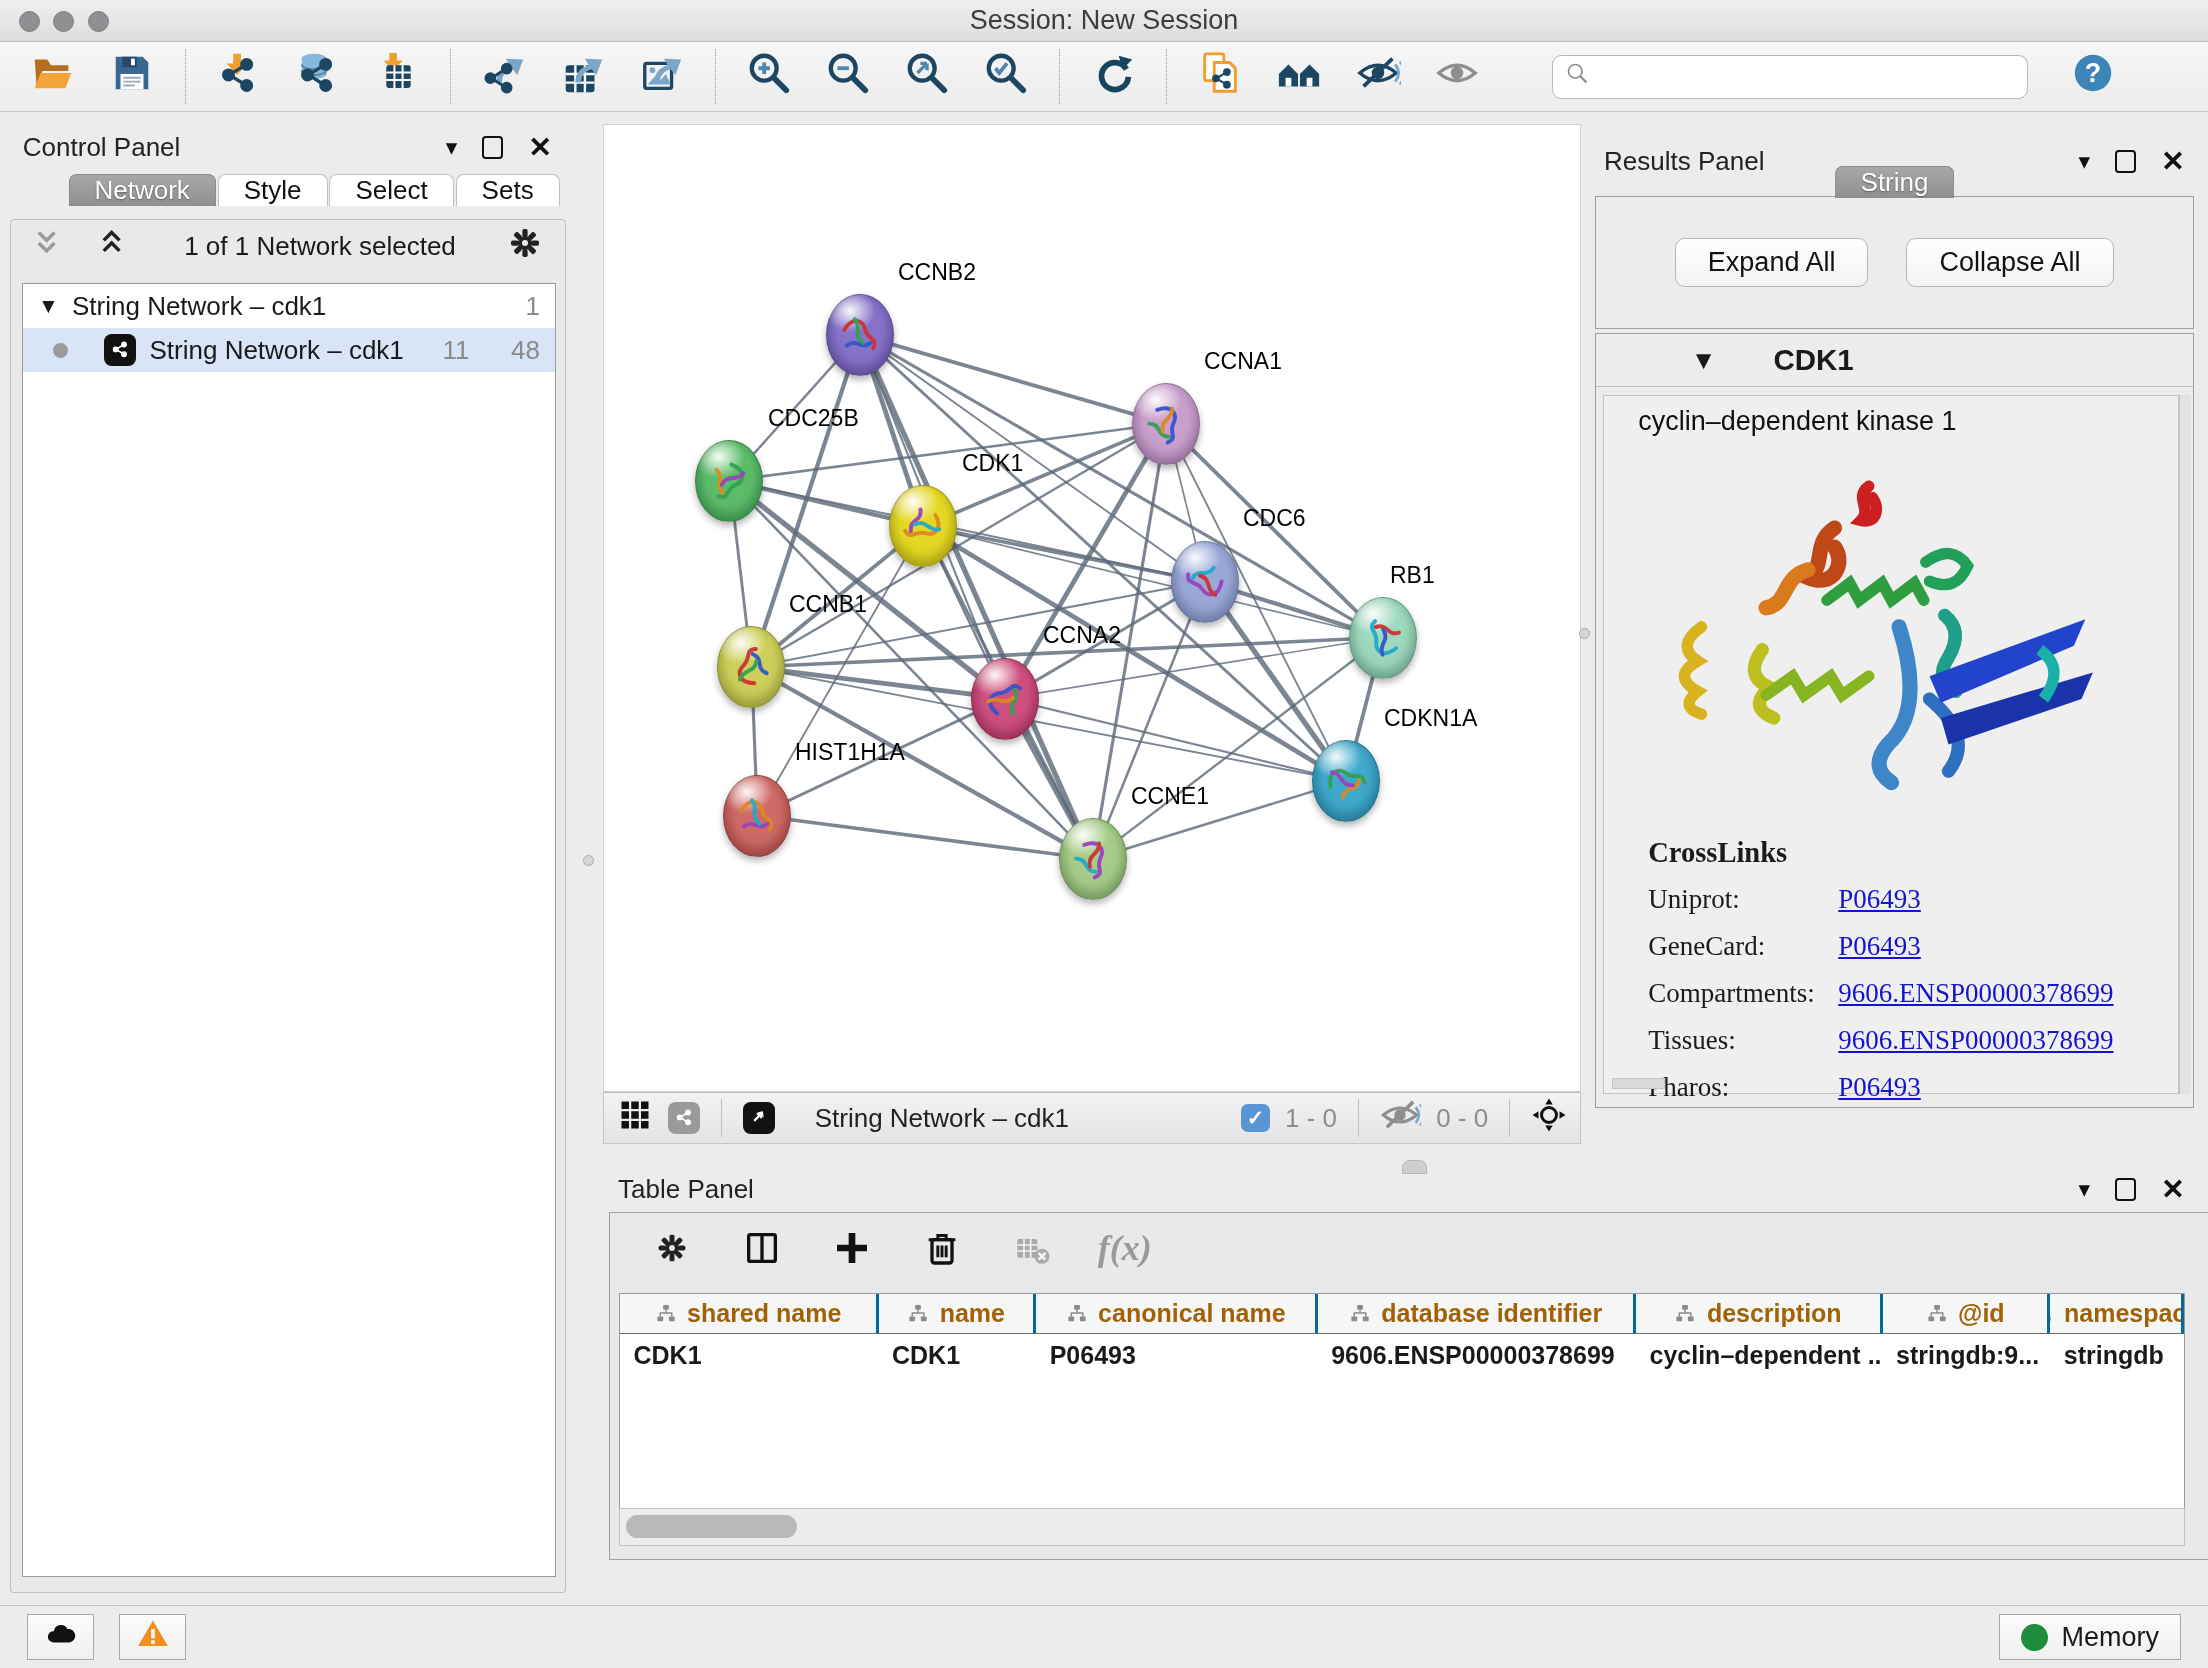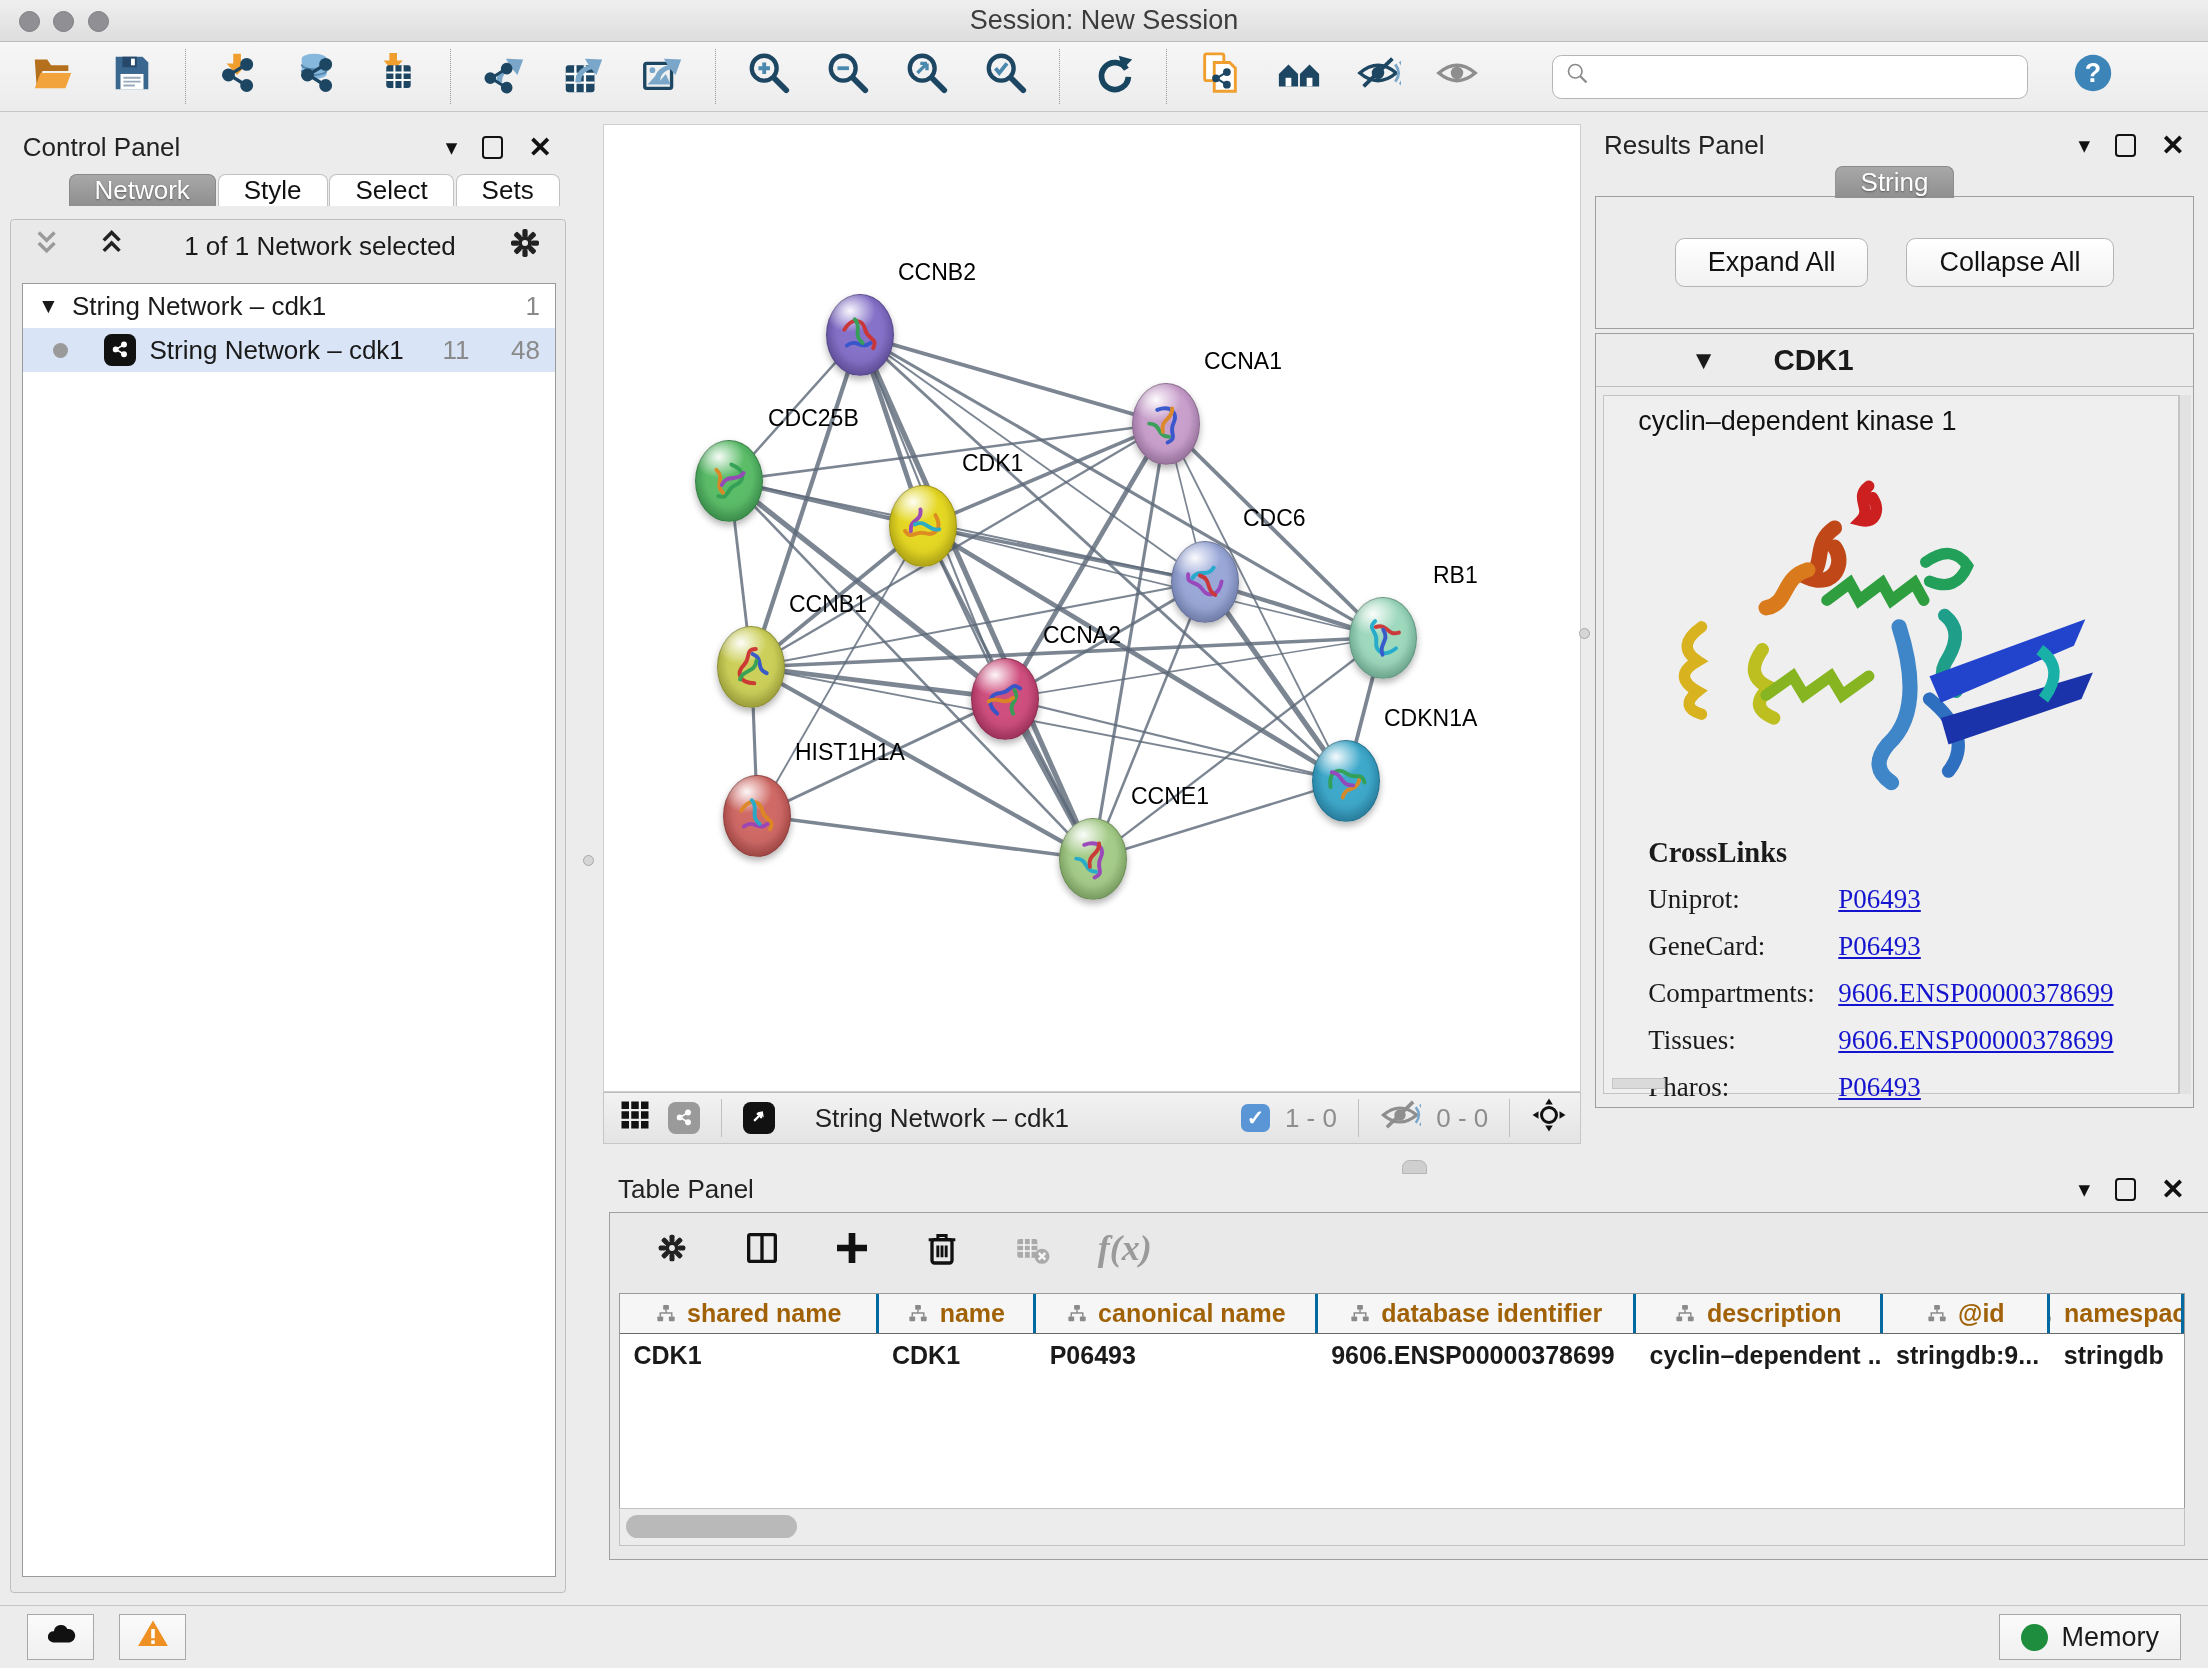--- a/index.html
+++ b/index.html
@@ -70,21 +70,21 @@
     background:linear-gradient(#f2f2f2,#e4e4e4); border:1px solid #c6c6c6; border-top:1px solid #bdbdbd;
     display:flex; align-items:center; padding:0 13.3px; gap:15px; }
   .vsep { width:0; height:38px; border-left:1px solid #c0c0c0; margin:0 5.7px; }
   .net-statusbar .nettitle { font-size:26px; color:#222; margin-left:25px; }
   .count-gray { color:#8d8d8d; font-size:26px; }
   .grid-ic svg, .cross-ic svg { width:36px; height:36px; }
   .chk { width:28.5px; height:28.5px; border-radius:6.7px; background:#5a96d6; display:flex; align-items:center; justify-content:center; color:#fff; font-size:21px; font-weight:bold; }
 
   
   .results-panel { position:absolute; left:1589px; top:124px; width:611px; height:989px; }
-  .rp-head { padding:3.8px 15px 0 15px; height:40px; }
+  .rp-head { padding:3.8px 15px 0 15px; height:40px;margin-top:16px; }
   .rp-tab { position:absolute; left:50%; transform:translateX(-50%); top:42px; z-index:3; }
   .rp-box1 { position:absolute; left:5.7px; top:72px; width:599px; height:133px; background:#ececec;
     border:1.9px solid #9f9f9f; display:flex; align-items:center; justify-content:center; gap:38px; }
   .rp-btn { background:linear-gradient(#ffffff,#f2f2f2); border:1px solid #b5b5b5; border-radius:9.5px;
     padding:7.6px 32px; font-size:27px; color:#111; }
   .rp-box2 { position:absolute; left:5.7px; top:209px; width:599px; height:775px; background:#ececec; border:1.9px solid #9f9f9f; }
   .rp-protein-head { height:53px; display:flex; align-items:center; gap:57px; padding-left:95px; border-bottom:1px solid #bdbdbd; }
   .rp-protein-head .pname { font-size:29.5px; font-weight:bold; }
   .rp-inner { position:absolute; left:7.6px; top:61px; width:576px; height:699px; background:#efefef; border:1px solid #c4c4c4; }
   .rp-desc { padding:9.5px 0 0 34px; font-size:27px; color:#111; }
@@ -508,21 +508,21 @@
     background: radial-gradient(ellipse 55% 38% at 35% 20%, rgba(255,255,255,.95), rgba(255,255,255,0) 70%),
     radial-gradient(ellipse at 50% 45%, #9ed8bd 50%, #5fae8f 100%);">
       <svg viewBox="-16 -16 32 32">
         <g fill="none" stroke-width="3" stroke-linecap="round" transform="rotate(200)">
     <path d="M-12,-4 C-6,-14 2,-12 4,-4 S14,2 10,10" stroke="#22aacc"></path>
     <path d="M-10,8 C-2,2 0,12 8,6" stroke="#cc3333"></path>
     <path d="M-4,-12 C2,-6 -6,0 2,6" stroke="#3355cc"></path>
         </g>
       </svg>
     </div>
-    <div class="node-label" style="left:829px; top:437px;">RB1</div>
+    <div class="node-label" style="left:786px; top:437px;">RB1</div>
     <div class="node" style="left:113px; top:501px; width:68px; height:82px;
     background: radial-gradient(ellipse 55% 38% at 35% 20%, rgba(255,255,255,.95), rgba(255,255,255,0) 70%),
     radial-gradient(ellipse at 50% 45%, #ccd05a 50%, #a2a52f 100%);">
       <svg viewBox="-16 -16 32 32">
         <g fill="none" stroke-width="3" stroke-linecap="round" transform="rotate(240)">
     <path d="M-12,-4 C-6,-14 2,-12 4,-4 S14,2 10,10" stroke="#cc3333"></path>
     <path d="M-10,8 C-2,2 0,12 8,6" stroke="#3355cc"></path>
     <path d="M-4,-12 C2,-6 -6,0 2,6" stroke="#33a055"></path>
         </g>
       </svg>

